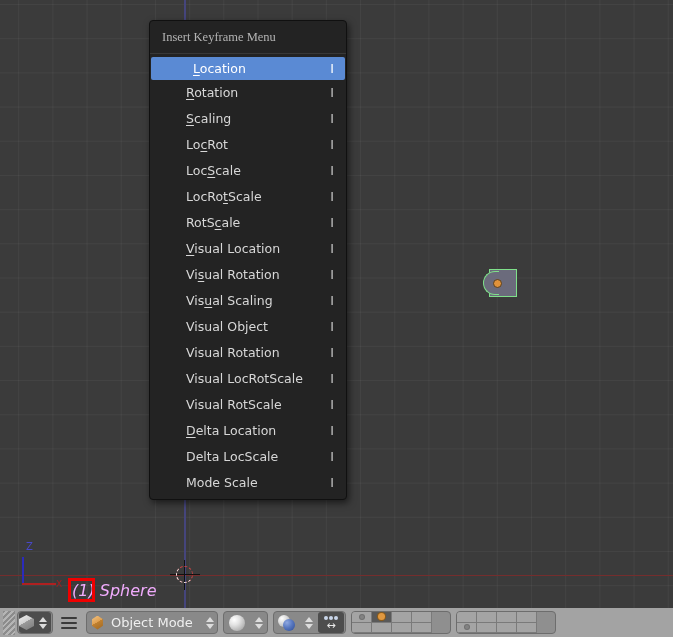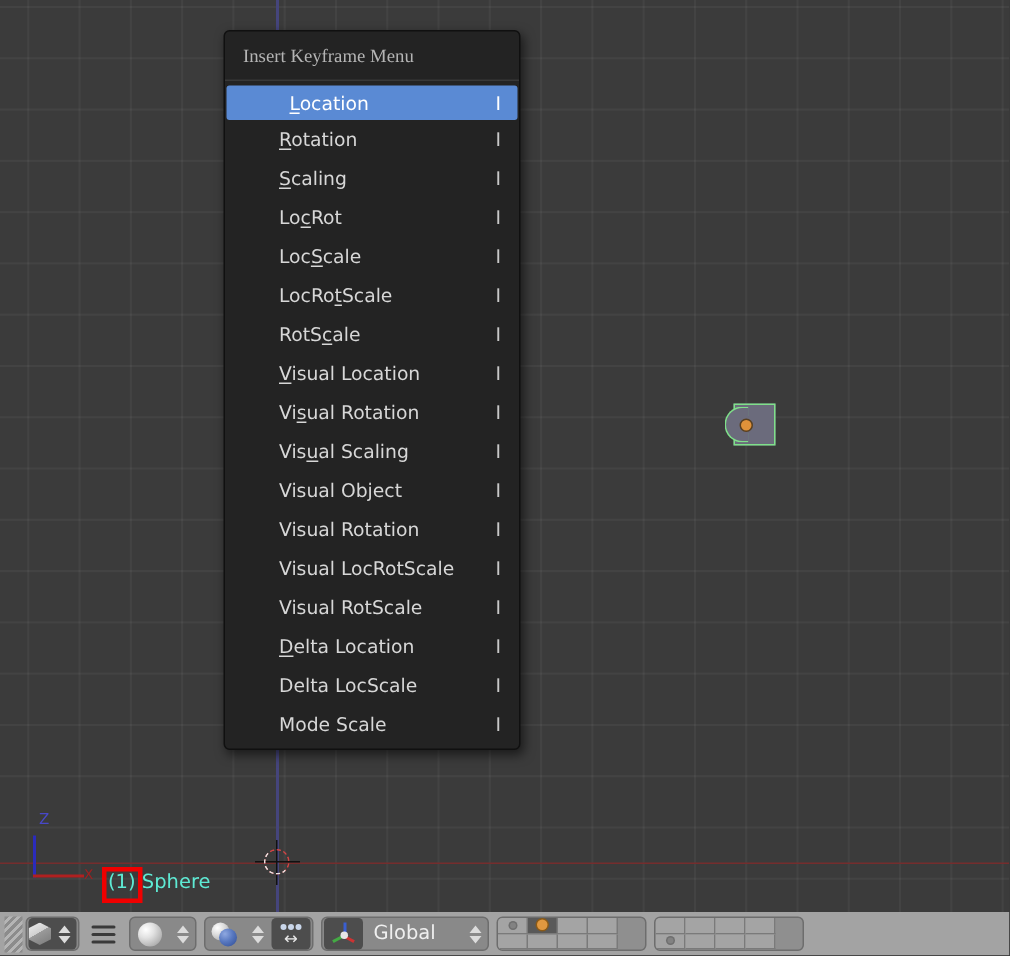--- a/index.html
+++ b/index.html
@@ -158,23 +158,24 @@
     background: #e0923a;
     border: 1px solid #5a4020;
     box-sizing: border-box;
   }
 
   
   .obj-info {
     position: absolute;
     left: 72px;
     top: 581px;
-    color: #5eead4;
-    font-size: 13px;
+    color: #f0abfc;
+    font-size: 16px;
     white-space: nowrap;
+    font-style: italic;
   }
   .red-box {
     position: absolute;
     left: 68px;
     top: 578px;
     width: 27px;
     height: 24px;
     border: 3px solid #f00000;
     box-sizing: border-box;
     pointer-events: none;
@@ -499,20 +500,28 @@
     </div>
 
     <div class="sb-btn" style="margin-right:6px;">
       <span class="ico-hamburger">
         <span></span>
           <span></span>
           <span></span>
       </span>
     </div>
 
+    <div class="sb-group" style="width:132px;">
+      <span class="ico-cube-orange"></span>
+      <span class="sb-label" style="flex:1;">Object Mode</span>
+      <span class="updown">
+        <i class="ar up"></i>
+          <i class="ar dn"></i>
+      </span>
+    </div>
 
     <div class="sb-group">
       <div class="sb-btn" style="min-width:26px;">
         <span class="ico-sphere"></span>
       </div>
       <span class="updown">
         <i class="ar up"></i>
           <i class="ar dn"></i>
       </span>
     </div>
@@ -533,35 +542,20 @@
           <span class="dots">
               <i></i>
               <i></i>
               <i></i>
             </span>
           <span class="arrow">↔</span>
         </span>
       </div>
     </div>
 
-    <div class="sb-group" style="width:112px;">
-      <div class="sb-btn sb-dark" style="min-width:26px;">
-        <span class="ico-axes">
-          <i class="ax-z"></i>
-            <i class="ax-x"></i>
-            <i class="ax-y"></i>
-            <i class="hub"></i>
-        </span>
-      </div>
-      <span class="sb-label" style="flex:1;">Global</span>
-      <span class="updown">
-        <i class="ar up"></i>
-          <i class="ar dn"></i>
-      </span>
-    </div>
 
     <div class="layer-group" id="layers-a">
         <div class="layer-cell used"></div>
         <div class="layer-cell active"></div>
         <div class="layer-cell"></div>
         <div class="layer-cell"></div>
         <div class="layer-cell"></div>
         <div class="layer-cell"></div>
         <div class="layer-cell"></div>
         <div class="layer-cell"></div>

